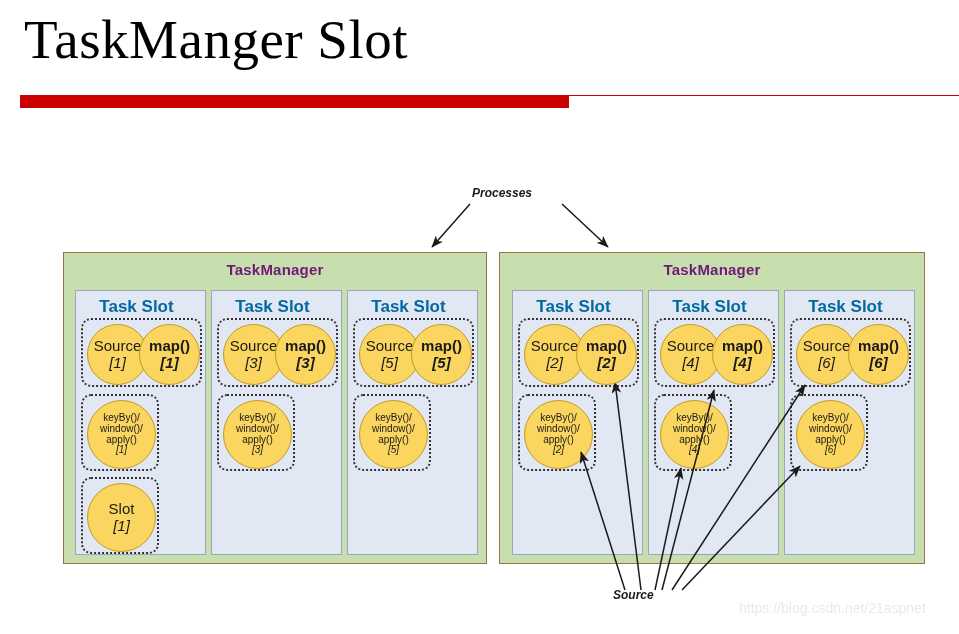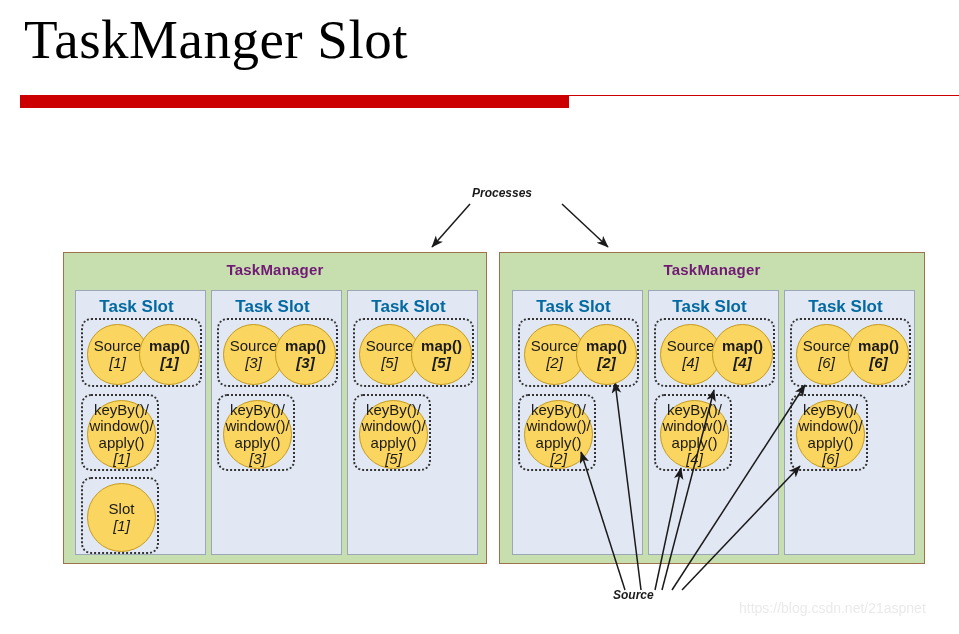--- a/index.html
+++ b/index.html
@@ -130,21 +130,21 @@
     justify-content: center;
     font-size: 15px;
     color: #1a1a1a;
     line-height: 1.08;
     text-align: center;
   }
   .circle .idx { font-style: italic; }
 
   .c-source { left: 4px;  top: 4px; width: 61px; height: 61px; }
   .c-map    { left: 56px; top: 4px; width: 61px; height: 61px; z-index: 2; font-weight: bold; }
-  .c-window { left: 4px;  top: 4px; width: 69px; height: 69px; font-size: 15px; text-align: center; }
+  .c-window { left: 4px;  top: 4px; width: 69px; height: 69px; font-size: 10px; text-align: center; }
   .c-sink   { left: 4px;  top: 4px; width: 69px; height: 69px; }
 
   
   .annot {
     position: absolute;
     font-size: 12px;
     font-style: italic;
     font-weight: bold;
     color: #1a1a1a;
     white-space: nowrap;

